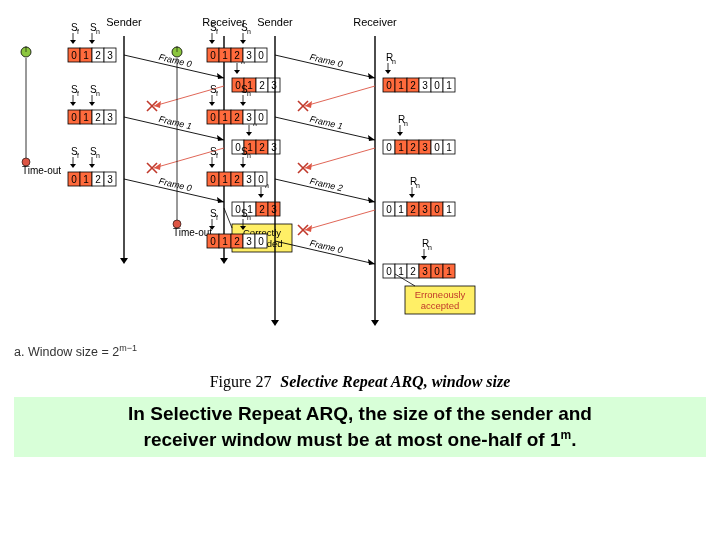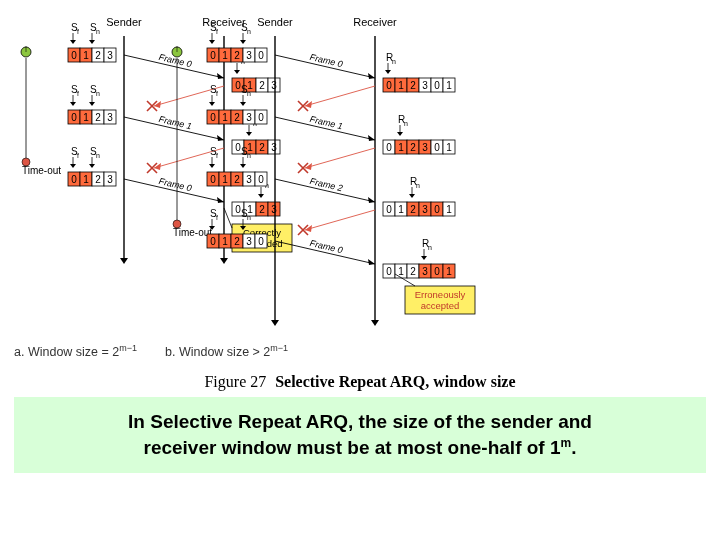--- a/index.html
+++ b/index.html
@@ -3,22 +3,22 @@
 <meta charset="utf-8">
 <style>
   body { font-family: Arial, sans-serif; margin:0; padding:14px; width:720px; box-sizing:border-box; color:#000; }
   .row { display:flex; gap:28px; }
   .panel { flex:1; position:relative; height:325px; }
   .panel svg { position:absolute; inset:0; }
   .panel-bottom { font-size:12.5px; margin-top:4px; color:#333; }
   .panel-bottom sup { font-size:9px; }
   .caption { text-align:center; margin-top:14px; font-size:16px; }
   .caption .fig { font-weight:normal; font-family:'Times New Roman', serif; }
-  .caption .title { font-weight:bold; font-family:'Times New Roman', serif;text-align:center; }
-  .note-box { background:#d8ffd8; margin:6px 0 0 0; padding:12px 10px; font-size:19px; font-weight:bold; text-align:center; line-height:1.35; }
+  .caption .title { font-style:italic; font-weight:bold; font-family:'Times New Roman', serif;text-align:center; }
+  .note-box { background:#d8ffd8; margin:6px 0 0 0; padding:4px 10px; font-size:19px; font-weight:bold; text-align:center; line-height:1.35; }
   .note-box sup { font-size:12px; }
 </style>
 </head>
 <body>
 
 <div class="row">
   <div>
     <div class="panel">
       <svg viewBox="0 0 340 325" width="340" height="325">
           <text x="110" y="12" font-size="11" text-anchor="middle" font-family="Arial">Sender</text>
@@ -316,23 +316,20 @@
           <rect x="266" y="250" width="12" height="14" fill="#ff6a3c" stroke="#000" stroke-width="0.8"></rect>
           <text x="272" y="261" font-size="10" text-anchor="middle" fill="#000" font-family="Arial">0</text>
           <rect x="278" y="250" width="12" height="14" fill="#ff6a3c" stroke="#000" stroke-width="0.8"></rect>
           <text x="284" y="261" font-size="10" text-anchor="middle" fill="#000" font-family="Arial">1</text>
           <rect x="240" y="272" width="70" height="28" fill="#ffef66" stroke="#000" stroke-width="0.8"></rect>
           <text x="275" y="284" font-size="9.5" text-anchor="middle" font-family="Arial" fill="#c0392b">Erroneously</text>
           <text x="275" y="295" font-size="9.5" text-anchor="middle" font-family="Arial" fill="#c0392b">accepted</text>
           <line x1="230" y1="260" x2="250" y2="272" stroke="#000" stroke-width="0.8"></line>
         </svg>
     </div>
-    <div class="panel-bottom">
-      <span>b. Window size &gt; 2</span><sup>m−1</sup>
-    </div>
   </div>
 </div>
 
 <div class="caption">
   <span class="fig">Figure 27</span>&nbsp;
   <span class="title">Selective Repeat ARQ, window size</span>
 </div>
 
 <div class="note-box">
   <span>In Selective Repeat ARQ, the size of the sender and</span><br>

